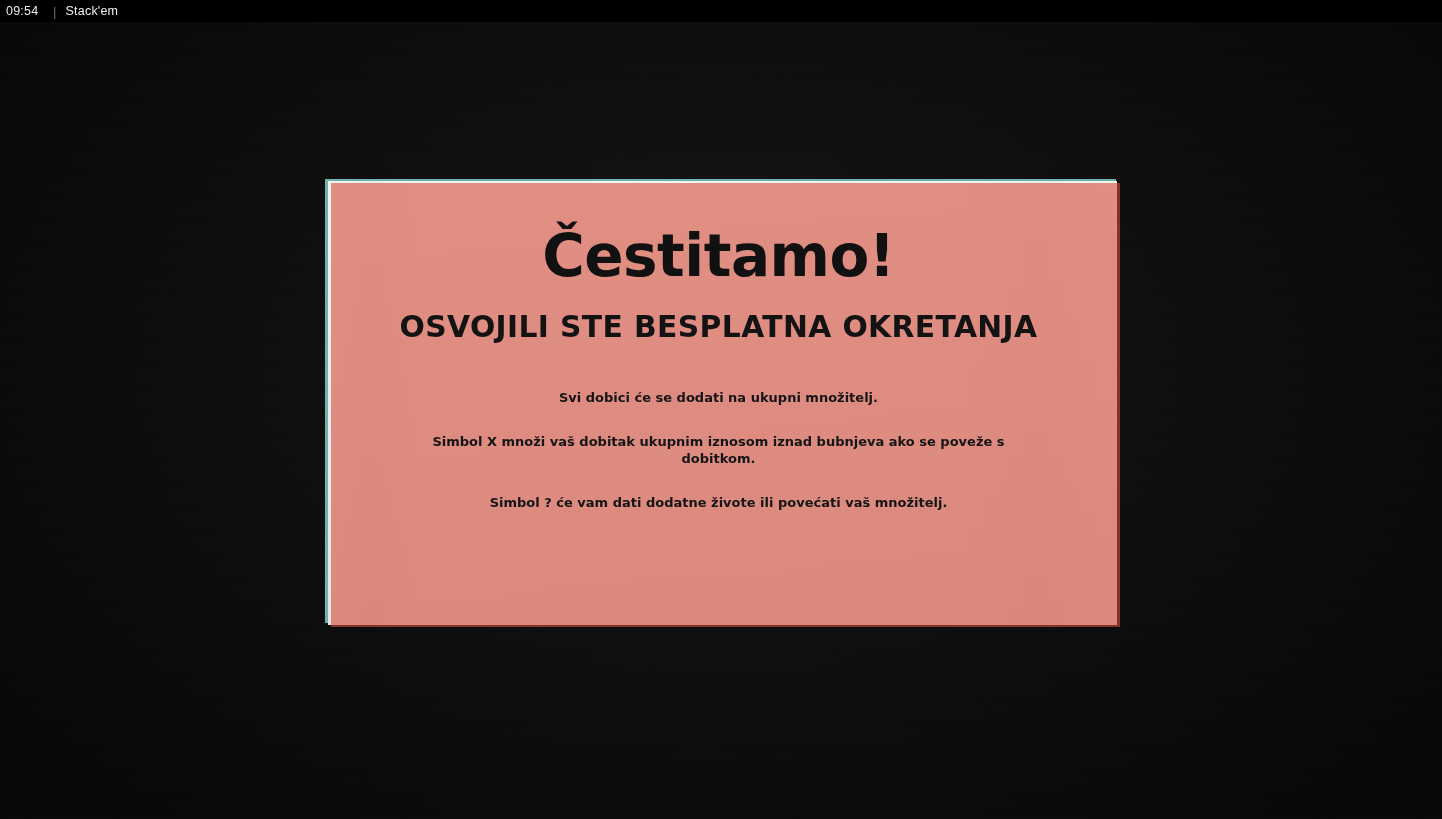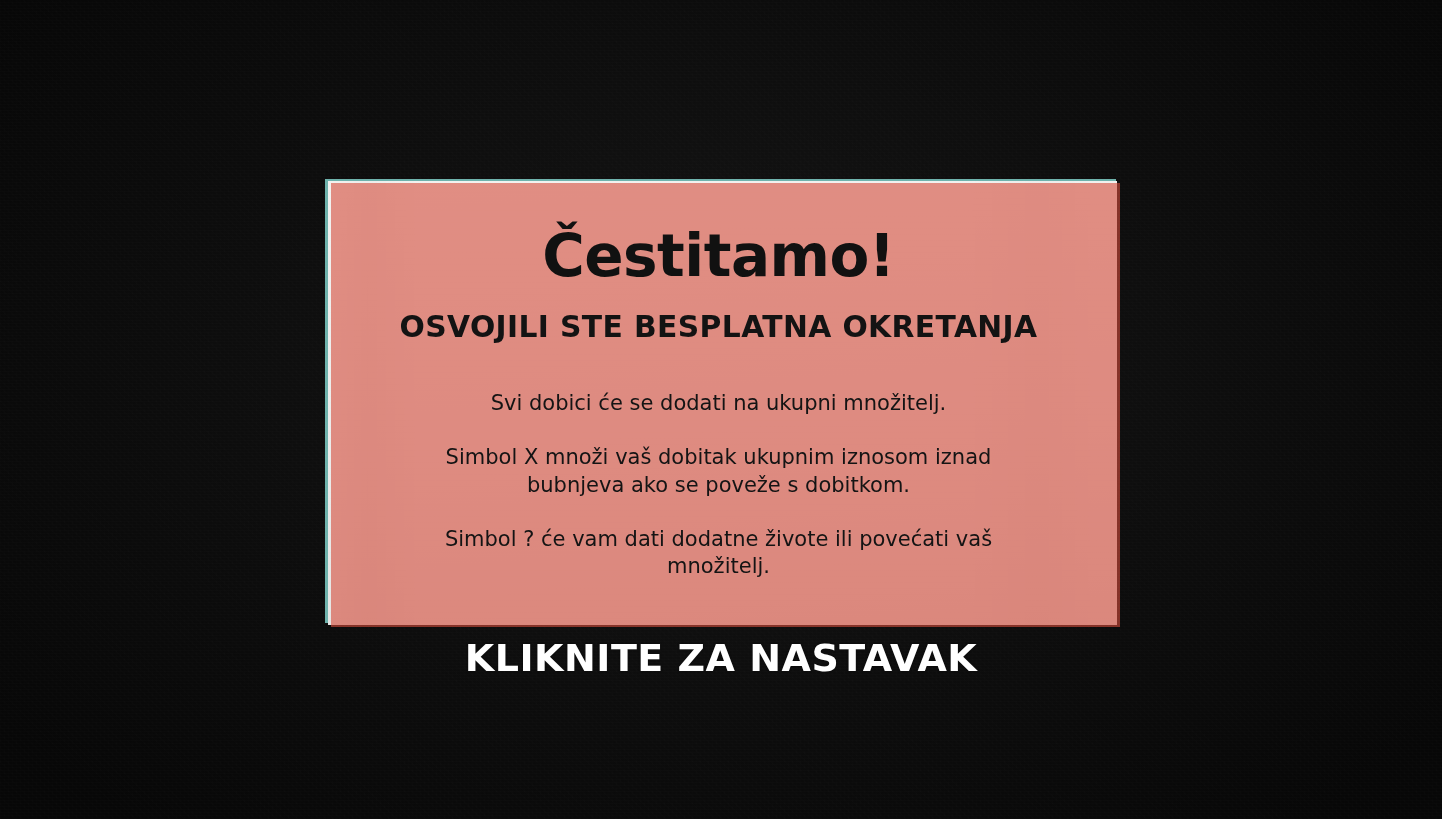--- a/index.html
+++ b/index.html
@@ -132,22 +132,22 @@
     font-family: "DejaVu Sans", sans-serif;
     font-weight: bold;
     font-size: 31px;
     letter-spacing: 0.4px;
     margin: 0 0 46px 0;
     color: #131313;
     transform: scaleX(0.96);
   }
   .body-lines {
     font-family: "DejaVu Sans", sans-serif;
-    font-weight: normal;
-    font-size: 21px;
+    font-weight: bold;
+    font-size: 13px;
     line-height: 1.3;
     color: #141414;
   }
   .body-lines p {
     margin: 0 0 27px 0;
     padding: 0 34px;
   }
   .body-lines p:last-child {
     margin-bottom: 0;
   }
@@ -169,31 +169,35 @@
     text-shadow: 0 0 2px rgba(0,0,0,0.6);
   }
 </style>
 </head>
 <body>
 
 <div id="screen">
 
   <div id="noise"></div>
 
+  <div id="statusbar">
+    <span class="clock">09:54</span>
+    <span class="sep">|</span>
+    <span class="app-title">Stack'em</span>
+  </div>
 
   <div id="panel-wrap">
     <div id="panel">
       <div class="streaks"></div>
       <div class="inner">
         <h1 class="headline">Čestitamo!</h1>
         <h2 class="subhead">OSVOJILI STE BESPLATNA OKRETANJA</h2>
         <div class="body-lines">
           <p>Svi dobici će se dodati na ukupni množitelj.</p>
           <p>Simbol X množi vaš dobitak ukupnim iznosom iznad bubnjeva ako se poveže s dobitkom.</p>
           <p>Simbol ? će vam dati dodatne živote ili povećati vaš množitelj.</p>
         </div>
       </div>
     </div>
   </div>
 
-  <div id="cta">KLIKNITE ZA NASTAVAK</div>
 
 </div>
 
 </body></html>

